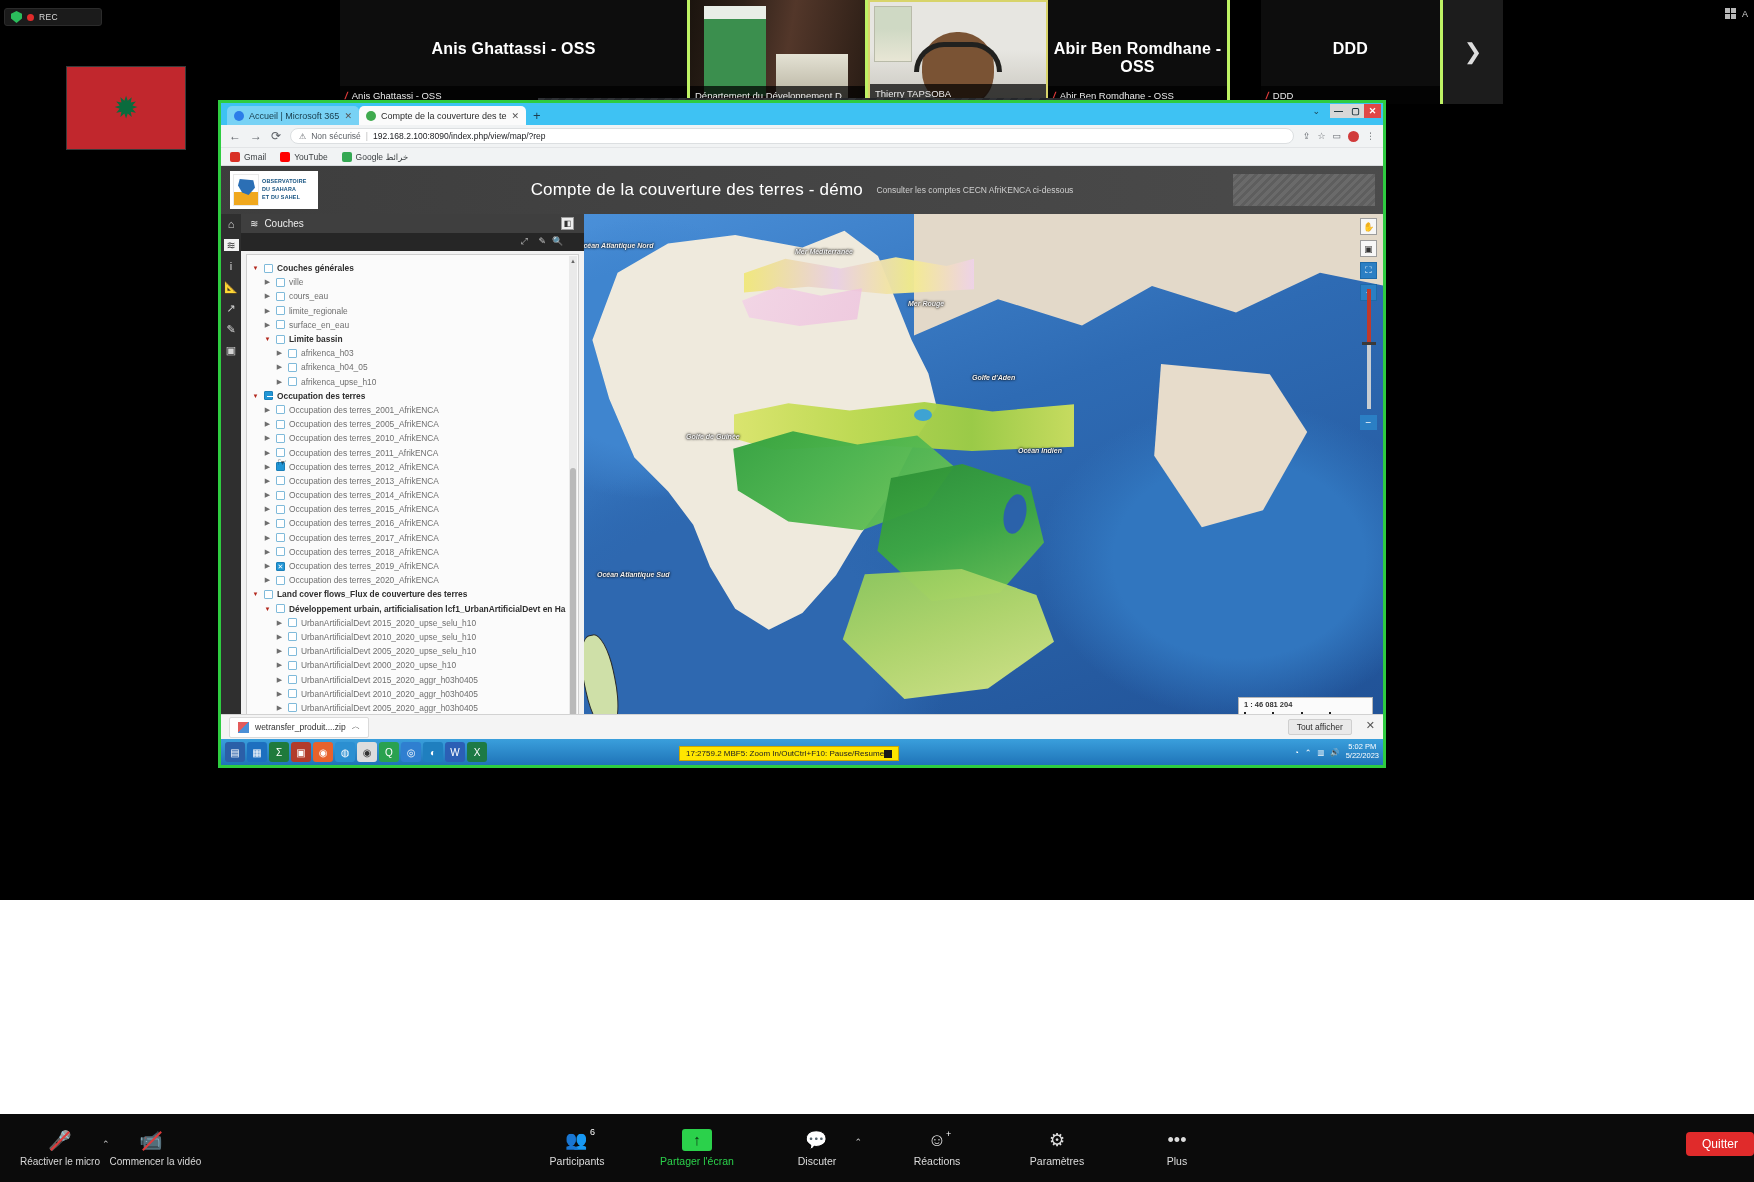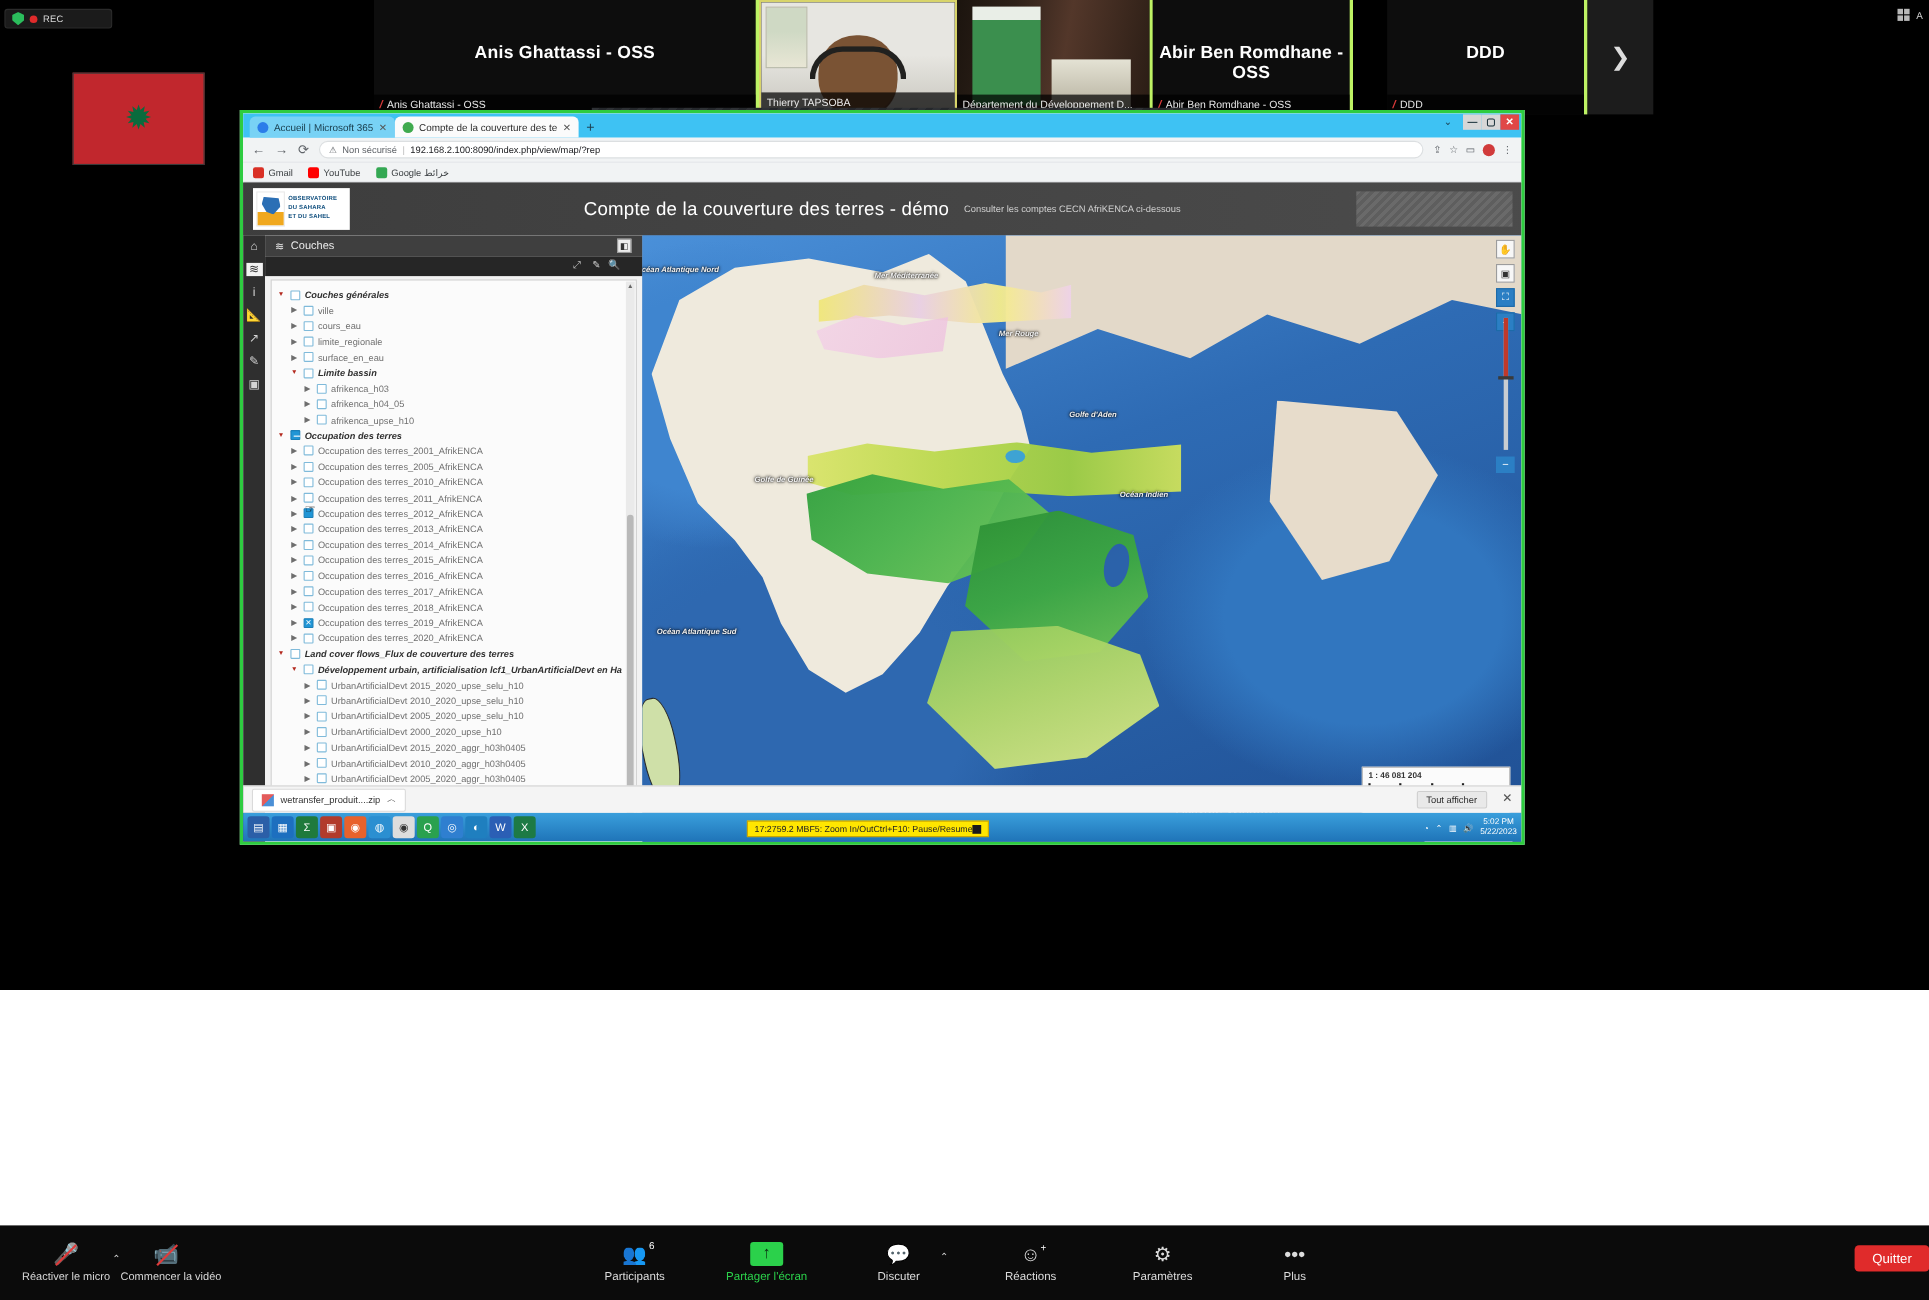--- a/index.html
+++ b/index.html
@@ -169,21 +169,21 @@
   .layerlist { position:absolute; left:5px; right:5px; top:40px; bottom:8px; background:#fbfbfb;
      border:1px solid #cfcfcf; overflow:hidden; padding:6px 2px 0 4px; }
   .lrow { display:flex; align-items:center; height:14.2px; gap:4px; white-space:nowrap; }
   .tw { width:9px; text-align:center; font-size:6px; color:#b3281e; flex:0 0 auto; }
   .tw.gray { color:#6e6e6e; font-size:7px; }
   .cb { width:9px;height:9px;border:1px solid #7fbada; background:#fff; flex:0 0 auto; border-radius:1px; }
   .cb.checked { background:#2196d6; border-color:#1b7fb8; color:#fff; font-size:7px; line-height:8px; text-align:center; }
   .cb.minus { background:#2196d6; border-color:#1b7fb8; position:relative; }
   .cb.minus::after { content:""; position:absolute; left:1.5px; top:3.5px; width:6px;height:1.5px; background:#fff; }
   .ltxt { font-size:8.4px; color:#6f6f6f; }
-  .ltxt.bold { font-weight:bold; color:#2f2f2f;font-style:italic; }
+  .ltxt.bold { font-weight:bold; color:#2f2f2f; }
   .ind1 { padding-left:12px; } .ind2 { padding-left:24px; }
   .cursor-hand { position:absolute; left:30px; top:201px; width:11px; height:13px; color:#111; font-size:11px; }
   .pscroll { position:absolute; right:1px; top:1px; bottom:1px; width:8px; background:#eaeaea; }
   .pscroll .thumb { position:absolute; left:1px; top:42%; width:6px; height:58%; background:#b9b9b9; border-radius:3px; }
   .pscroll .ar { position:absolute; left:1px; width:6px; text-align:center; font-size:6px; color:#666; }
 
   
   .map { position:absolute; left:363px; top:0; right:0; bottom:0; overflow:hidden;
      background:#2f6fb5; }
   .ocean { position:absolute; inset:0;
@@ -340,34 +340,34 @@
     </div>
 
     <div class="filmstrip">
       <div class="pcell w1">
         <div class="bigname">Anis Ghattassi - OSS</div>
         <div class="namebar">
           <span class="mute-ico">/</span>
           <span>Anis Ghattassi - OSS</span>
         </div>
       </div>
+      <div class="pcell w2">
+        <div class="photo-conf"></div>
+        <div class="namebar">
+          <span>Département du Développement D...</span>
+        </div>
+      </div>
       <div class="pcell w3 active">
         <div class="photo-person">
           <div class="hs-poster"></div>
           <div class="hs-head"></div>
           <div class="hs-phones"></div>
         </div>
         <div class="namebar">
           <span>Thierry TAPSOBA</span>
-        </div>
-      </div>
-      <div class="pcell w2">
-        <div class="photo-conf"></div>
-        <div class="namebar">
-          <span>Département du Développement D...</span>
         </div>
       </div>
       <div class="pcell w4">
         <div class="bigname">Abir Ben Romdhane - OSS</div>
         <div class="namebar">
           <span class="mute-ico">/</span>
           <span>Abir Ben Romdhane - OSS</span>
         </div>
       </div>
       <div class="pcell w5">

